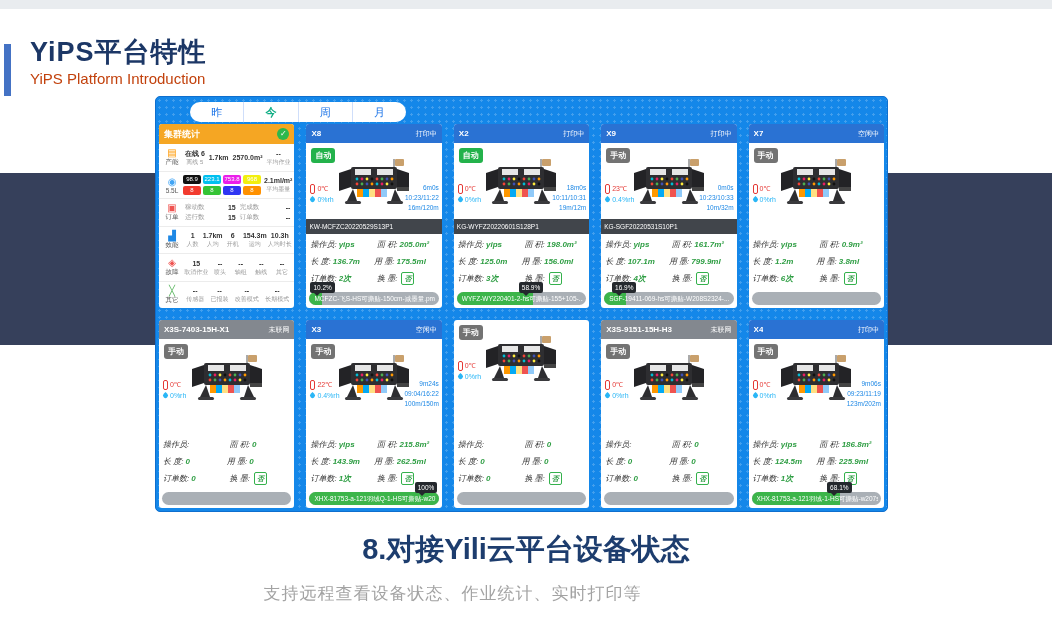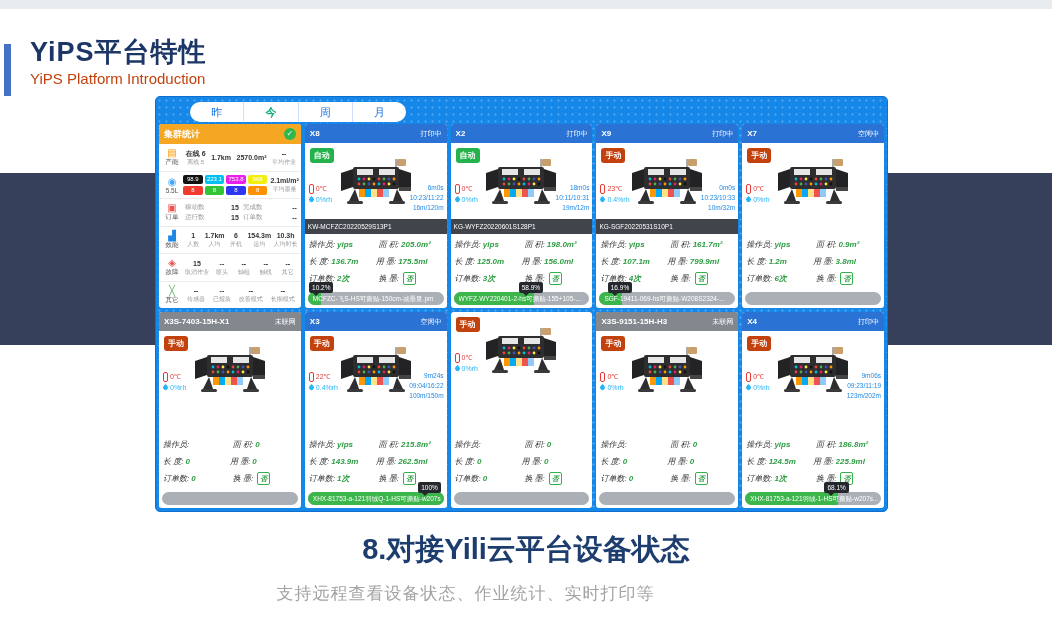--- a/index.html
+++ b/index.html
@@ -4,35 +4,35 @@
 <style>
   html,body{margin:0;padding:0;}
   body{font-family:"Liberation Sans",sans-serif;background:#f4f5f7;}
   .page{position:relative;width:1052px;height:636px;background:#ffffff;overflow:hidden;}
   .topstrip{position:absolute;left:0;top:0;width:1052px;height:9px;background:#e9ecef;}
   .accent{position:absolute;left:4px;top:44px;width:7px;height:52px;background:#4472c4;}
   .title{position:absolute;left:30px;top:34px;font-size:27px;font-weight:bold;color:#1c3766;letter-spacing:1px;}
   .subtitle{position:absolute;left:30px;top:70px;font-size:15px;color:#c2410c;}
   .band{position:absolute;left:0;top:173px;width:1052px;height:172px;background:#36405b;}
   .caption-title{position:absolute;left:0;top:530px;width:1052px;text-align:center;font-size:29px;font-weight:bold;color:#1d3d6e;}
-  .caption-sub{position:absolute;left:16px;top:582px;width:899px;text-align:center;font-size:17px;color:#a3a3a3;letter-spacing:1px;}
+  .caption-sub{position:absolute;left:3px;top:582px;width:899px;text-align:center;font-size:17px;color:#a3a3a3;letter-spacing:1px;}
 
   
   .dash{position:absolute;left:155px;top:96px;width:733px;height:416px;background:#1487e9;
         background-image:radial-gradient(rgba(255,255,255,.20) 1px,transparent 1.4px);background-size:7px 7px;
         border-radius:5px;border:1px solid #0f6fce;box-sizing:border-box;}
   .tabbar{position:absolute;left:34px;top:5px;width:216px;height:20px;background:#ffffff;border-radius:10px;
           display:flex;align-items:stretch;overflow:hidden;}
   .tab{flex:1;display:flex;align-items:center;justify-content:center;font-size:11px;color:#1a73e8;cursor:pointer;
        border-right:1px solid #cfdefa;}
   .tab:last-child{border-right:none;}
   .tab[data-active="true"]{color:#0fae84;font-weight:bold;}
 
   .grid{position:absolute;left:3px;top:27px;right:3px;bottom:3px;display:grid;
-        grid-template-columns:repeat(5,1fr);grid-template-rows:184px 1fr;gap:4px;border-radius:24px;}
+        grid-template-columns:repeat(5,1fr);grid-template-rows:184px 1fr;gap:12px;border-radius:24px;}
 
   
   .stats{background:#ffffff;border-radius:3px;overflow:hidden;display:flex;flex-direction:column;}
   .stats-hd{height:20px;background:#f5a623;display:flex;align-items:center;justify-content:space-between;padding:0 5px;}
   .stats-title{color:#ffffff;font-size:9px;font-weight:bold;}
   .stats-check{width:12px;height:12px;border-radius:50%;background:#2db84d;color:#fff;font-size:8px;line-height:12px;text-align:center;}
   .stats-body{flex:1;display:flex;flex-direction:column;}
   .stat-row{flex:1;display:flex;align-items:center;border-bottom:1px solid #ececec;padding:1px 2px;}
   .stat-row:last-child{border-bottom:none;}
   .stat-ic{width:22px;display:flex;flex-direction:column;align-items:center;gap:0;}
@@ -52,21 +52,21 @@
 
   
   .card{background:#ffffff;border-radius:3px;overflow:hidden;display:flex;flex-direction:column;cursor:pointer;}
   .card-hd{height:19px;background:#2a72d3;display:flex;align-items:center;justify-content:space-between;padding:0 5px;flex:none;}
   .card-hd[data-state="offline"]{background:#83888f;}
   .cname{color:#ffffff;font-size:8px;font-weight:bold;white-space:nowrap;overflow:hidden;}
   .cstatus{color:#ffffff;font-size:7px;white-space:nowrap;}
   .card-bd{flex:1;position:relative;}
   .badge{position:absolute;left:5px;top:5px;padding:2px 4px;border-radius:3px;color:#fff;font-size:8px;font-weight:bold;}
   .badge[data-mode="auto"]{background:#23b24b;}
-  .badge[data-mode="manual"]{background:#c2410c;}
+  .badge[data-mode="manual"]{background:#737373;}
   .env{position:absolute;left:4px;top:40px;}
   .env .t{color:#e53935;font-size:7px;line-height:11px;display:flex;align-items:center;gap:2px;}
   .env .h{color:#29b6f6;font-size:7px;line-height:11px;display:flex;align-items:center;gap:2px;}
   .tico{display:inline-block;width:3px;height:8px;border:1px solid #e53935;border-radius:2px;}
   .hico{display:inline-block;width:5px;height:5px;background:#29b6f6;border-radius:0 50% 50% 50%;transform:rotate(45deg);}
   .printer{position:absolute;left:50%;transform:translateX(-50%);top:14px;width:82px;height:56px;}
   .ilines{position:absolute;right:3px;top:40px;text-align:right;color:#1e88e5;font-size:6.5px;line-height:10px;}
   .job{position:absolute;left:0;right:0;bottom:74px;height:15px;background:#41454b;color:#ffffff;
        font-size:6.5px;line-height:15px;padding:0 3px;white-space:nowrap;overflow:hidden;}
   .info{position:absolute;left:4px;right:4px;bottom:21px;font-style:italic;}

